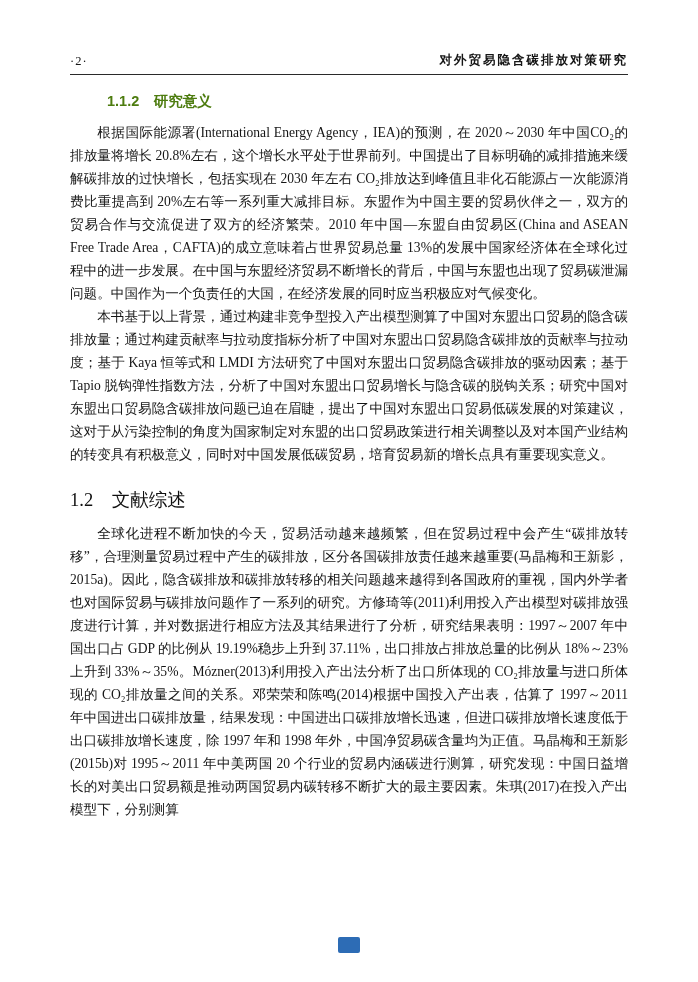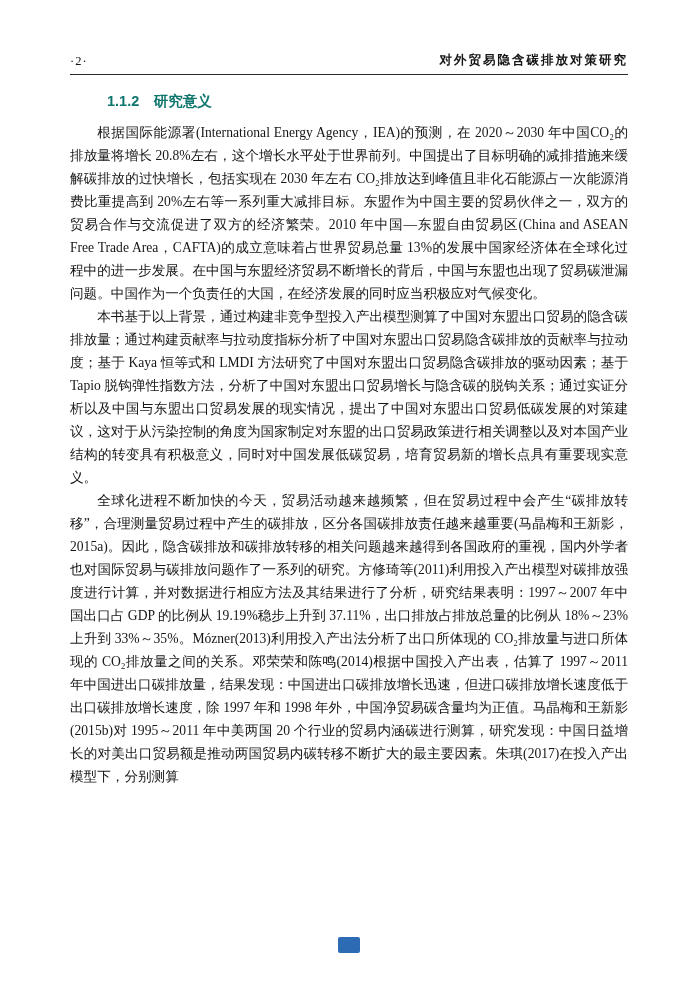--- a/index.html
+++ b/index.html
@@ -36,21 +36,21 @@
     line-height: 23px;
     text-align: justify;
   }
   p.para.indent { text-indent: 2em; }
   .h-sub {
     margin: 14px 0 10px 0;
     padding-left: 37px;
     font-family: "Liberation Sans", "DejaVu Sans", sans-serif;
     font-weight: bold;
     font-size: 14.5px;
-    color: #0f766e;
+    color: #4d7c0f;
   }
   .h-section {
     margin: 21px 0 10px 0;
     font-family: "Liberation Serif", "DejaVu Serif", serif;
     font-weight: 400;
     font-size: 18.5px;
     color: #111;
   }
   .h-num { margin-right: 1em; }
   .stamp {
@@ -76,22 +76,25 @@
 
   <div class="body-text">
 
 
     <div class="h-sub">
       <span class="h-num">1.1.2</span><span>研究意义</span>
     </div>
 
     <p class="para indent">根据国际能源署(International Energy Agency，IEA)的预测，在 2020～2030 年中国CO₂的排放量将增长 20.8%左右，这个增长水平处于世界前列。中国提出了目标明确的减排措施来缓解碳排放的过快增长，包括实现在 2030 年左右 CO₂排放达到峰值且非化石能源占一次能源消费比重提高到 20%左右等一系列重大减排目标。东盟作为中国主要的贸易伙伴之一，双方的贸易合作与交流促进了双方的经济繁荣。2010 年中国—东盟自由贸易区(China and ASEAN Free Trade Area，CAFTA)的成立意味着占世界贸易总量 13%的发展中国家经济体在全球化过程中的进一步发展。在中国与东盟经济贸易不断增长的背后，中国与东盟也出现了贸易碳泄漏问题。中国作为一个负责任的大国，在经济发展的同时应当积极应对气候变化。</p>
 
-    <p class="para indent">本书基于以上背景，通过构建非竞争型投入产出模型测算了中国对东盟出口贸易的隐含碳排放量；通过构建贡献率与拉动度指标分析了中国对东盟出口贸易隐含碳排放的贡献率与拉动度；基于 Kaya 恒等式和 LMDI 方法研究了中国对东盟出口贸易隐含碳排放的驱动因素；基于 Tapio 脱钩弹性指数方法，分析了中国对东盟出口贸易增长与隐含碳的脱钩关系；通过实证分析以及中国与东盟出口贸易发展的现实情况，提出了中国对东盟出口贸易低碳发展的对策建议，这对于从污染控制的角度为国家制定对东盟的出口贸易政策进行相关调整以及对本国产业结构的转变具有积极意义，同时对中国发展低碳贸易，培育贸易新的增长点具有重要现实意义。</p>
+    <p class="para indent">本书基于以上背景，通过构建非竞争型投入产出模型测算了中国对东盟出口贸易的隐含碳排放量；通过构建贡献率与拉动度指标分析了中国对东盟出口贸易隐含碳排放的贡献率与拉动度；基于 Kaya 恒等式和 LMDI 方法研究了中国对东盟出口贸易隐含碳排放的驱动因素；基于 Tapio 脱钩弹性指数方法，分析了中国对东盟出口贸易增长与隐含碳的脱钩关系；研究中国对东盟出口贸易隐含碳排放问题已迫在眉睫，提出了中国对东盟出口贸易低碳发展的对策建议，这对于从污染控制的角度为国家制定对东盟的出口贸易政策进行相关调整以及对本国产业结构的转变具有积极意义，同时对中国发展低碳贸易，培育贸易新的增长点具有重要现实意义。</p>
 
+    <div class="h-section">
+      <span class="h-num">1.2</span><span>文献综述</span>
+    </div>
 
 
     <p class="para indent">全球化进程不断加快的今天，贸易活动越来越频繁，但在贸易过程中会产生“碳排放转移”，合理测量贸易过程中产生的碳排放，区分各国碳排放责任越来越重要(马晶梅和王新影，2015a)。因此，隐含碳排放和碳排放转移的相关问题越来越得到各国政府的重视，国内外学者也对国际贸易与碳排放问题作了一系列的研究。方修琦等(2011)利用投入产出模型对碳排放强度进行计算，并对数据进行相应方法及其结果进行了分析，研究结果表明：1997～2007 年中国出口占 GDP 的比例从 19.19%稳步上升到 37.11%，出口排放占排放总量的比例从 18%～23%上升到 33%～35%。Mózner(2013)利用投入产出法分析了出口所体现的 CO₂排放量与进口所体现的 CO₂排放量之间的关系。邓荣荣和陈鸣(2014)根据中国投入产出表，估算了 1997～2011 年中国进出口碳排放量，结果发现：中国进出口碳排放增长迅速，但进口碳排放增长速度低于出口碳排放增长速度，除 1997 年和 1998 年外，中国净贸易碳含量均为正值。马晶梅和王新影(2015b)对 1995～2011 年中美两国 20 个行业的贸易内涵碳进行测算，研究发现：中国日益增长的对美出口贸易额是推动两国贸易内碳转移不断扩大的最主要因素。朱琪(2017)在投入产出模型下，分别测算</p>
 
   </div>
 
   <div class="stamp"></div>
 
 </div>
 

